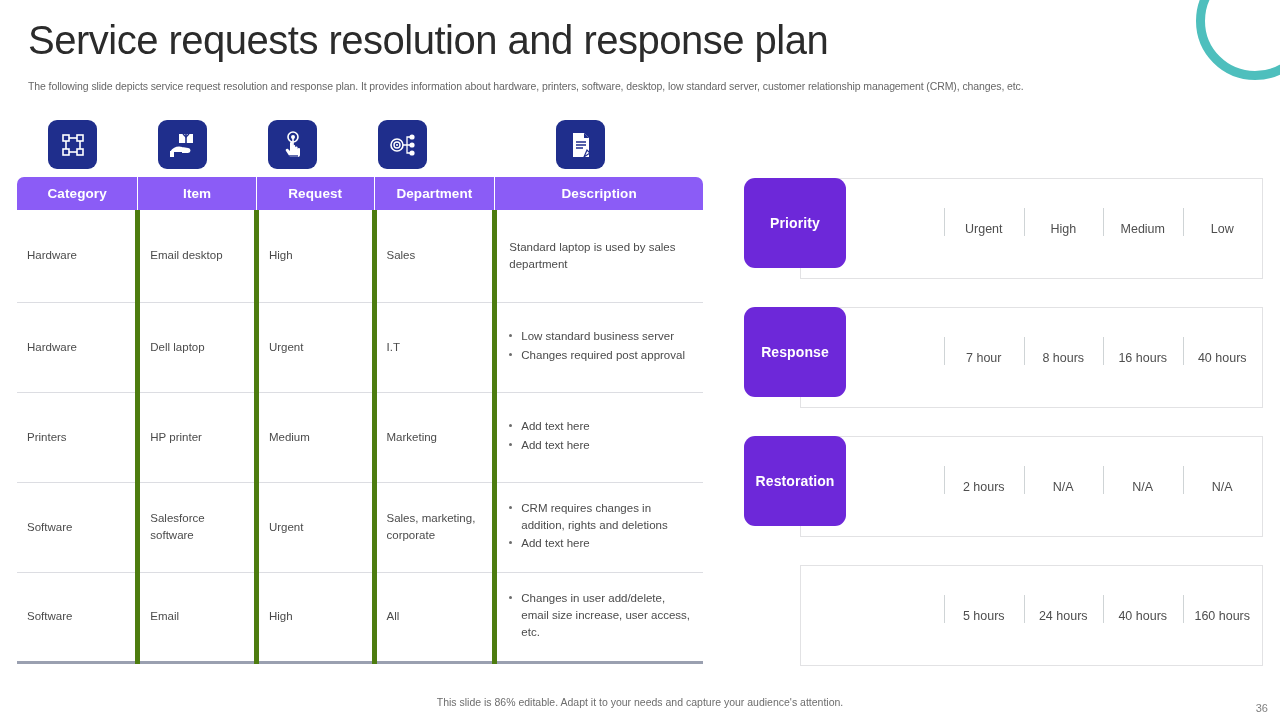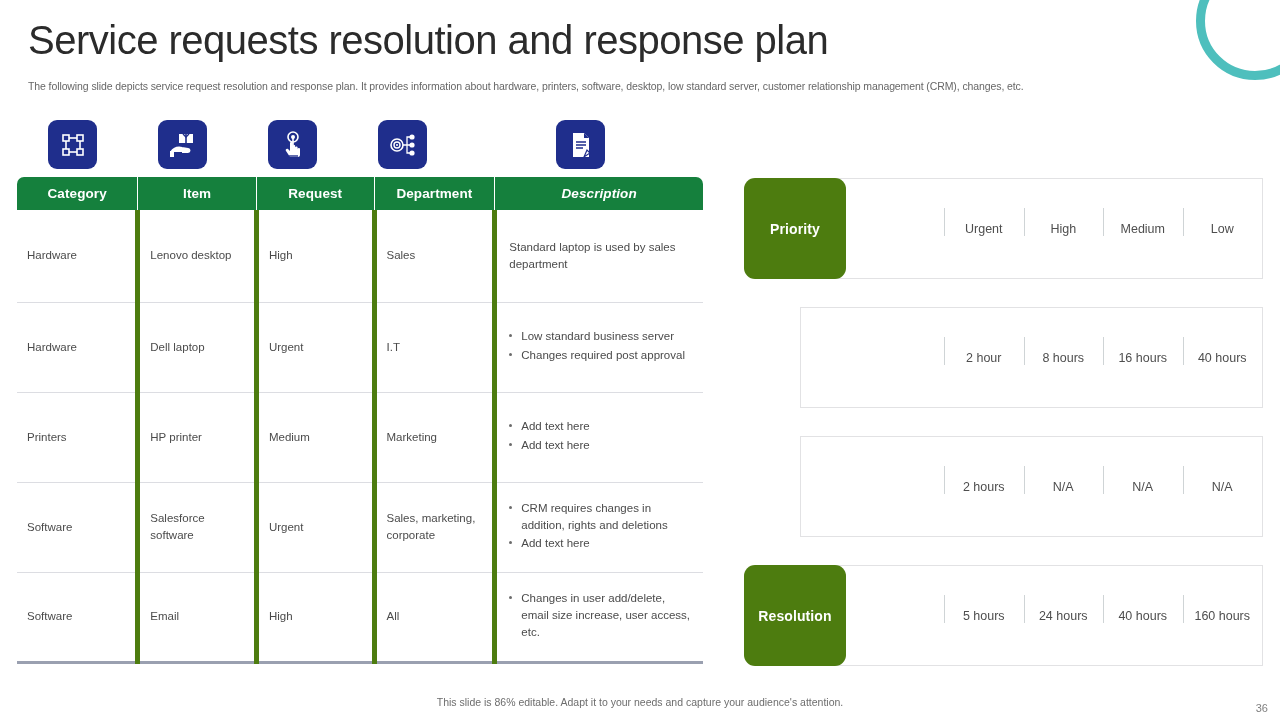--- a/index.html
+++ b/index.html
@@ -79,21 +79,21 @@
   
   .req-table {
     position: absolute;
     left: 17px;
     top: 177px;
     width: 686px;
     border-collapse: collapse;
     table-layout: fixed;
   }
   .req-table thead th {
-    background: #15803d;
+    background: #8b5cf6;
     color: #ffffff;
     font-size: 13.5px;
     font-weight: bold;
     height: 33px;
     text-align: center;
     vertical-align: middle;
     border-right: 1px solid #ffffff;
     letter-spacing: 0.1px;
   }
   .req-table thead th:last-child { border-right: none; }
@@ -109,21 +109,21 @@
     vertical-align: middle;
     line-height: 1.45;
   }
   .req-table tbody td:last-child { border-right: none; }
   .req-table tbody tr:last-child td { border-bottom: 3px solid #9aa0b0; }
 
   .col-cat  { width: 112px; }
   .col-item { width: 110px; }
   .col-req  { width: 109px; }
   .col-dep  { width: 112px; }
-  .col-desc { width: 193px; font-style: italic; }
+  .col-desc { width: 193px; }
 
   .row-h-1 td { height: 92px; }
   .row-h-2 td { height: 90px; margin-left: 44px; }
   .row-h-3 td { height: 90px; }
   .row-h-4 td { height: 90px; }
   .row-h-5 td { height: 90px; }
 
   .desc-list { list-style: none; }
   .desc-list li {
     position: relative;
@@ -184,22 +184,22 @@
     width: 1px;
     background: #cfd4d6;
   }
   .sla-panel .cell:first-child { flex: 0 0 143px; }
 
   .sla-label {
     position: absolute;
     left: 0;
     top: 0;
     width: 102px;
-    height: 101px;
-    background: #4d7c0f;
+    height: 90px;
+    background: #6d28d9;
     border-radius: 11px;
     display: flex;
     align-items: center;
     justify-content: center;
     color: #ffffff;
     font-size: 14px;
     font-weight: bold;
     letter-spacing: 0.1px;
     z-index: 2;
   }
@@ -300,21 +300,21 @@
       <th class="col-item">Item</th>
       <th class="col-req">Request</th>
       <th class="col-dep">Department</th>
       <th class="col-desc">Description</th>
     </tr>
   </thead>
   <tbody>
 
     <tr class="row-h-1">
       <td>Hardware</td>
-      <td>Lenovo desktop</td>
+      <td>Email desktop</td>
       <td>High</td>
       <td>Sales</td>
       <td>
         <div class="desc-plain">Standard laptop is used by sales department</div>
       </td>
     </tr>
 
     <tr class="row-h-2">
       <td>Hardware</td>
       <td>Dell laptop</td>
@@ -378,44 +378,45 @@
       <div class="cell">High</div>
       <div class="cell">Medium</div>
       <div class="cell">Low</div>
     </div>
     <div class="sla-label">Priority</div>
   </div>
 
   <div class="sla-card">
     <div class="sla-panel">
       <div class="cell"></div>
-      <div class="cell">2 hour</div>
+      <div class="cell">7 hour</div>
       <div class="cell">8 hours</div>
       <div class="cell">16 hours</div>
       <div class="cell">40 hours</div>
     </div>
+    <div class="sla-label">Response</div>
   </div>
 
   <div class="sla-card">
     <div class="sla-panel">
       <div class="cell"></div>
       <div class="cell">2 hours</div>
       <div class="cell">N/A</div>
       <div class="cell">N/A</div>
       <div class="cell">N/A</div>
     </div>
+    <div class="sla-label">Restoration</div>
   </div>
 
   <div class="sla-card">
     <div class="sla-panel">
       <div class="cell"></div>
       <div class="cell">5 hours</div>
       <div class="cell">24 hours</div>
       <div class="cell">40 hours</div>
       <div class="cell">160 hours</div>
     </div>
-    <div class="sla-label">Resolution</div>
   </div>
 
 </div>
 
 <div class="footer-note">This slide is 86% editable. Adapt it to your needs and capture your audience's attention.</div>
 <div class="page-number">36</div>
 
 </body></html>

